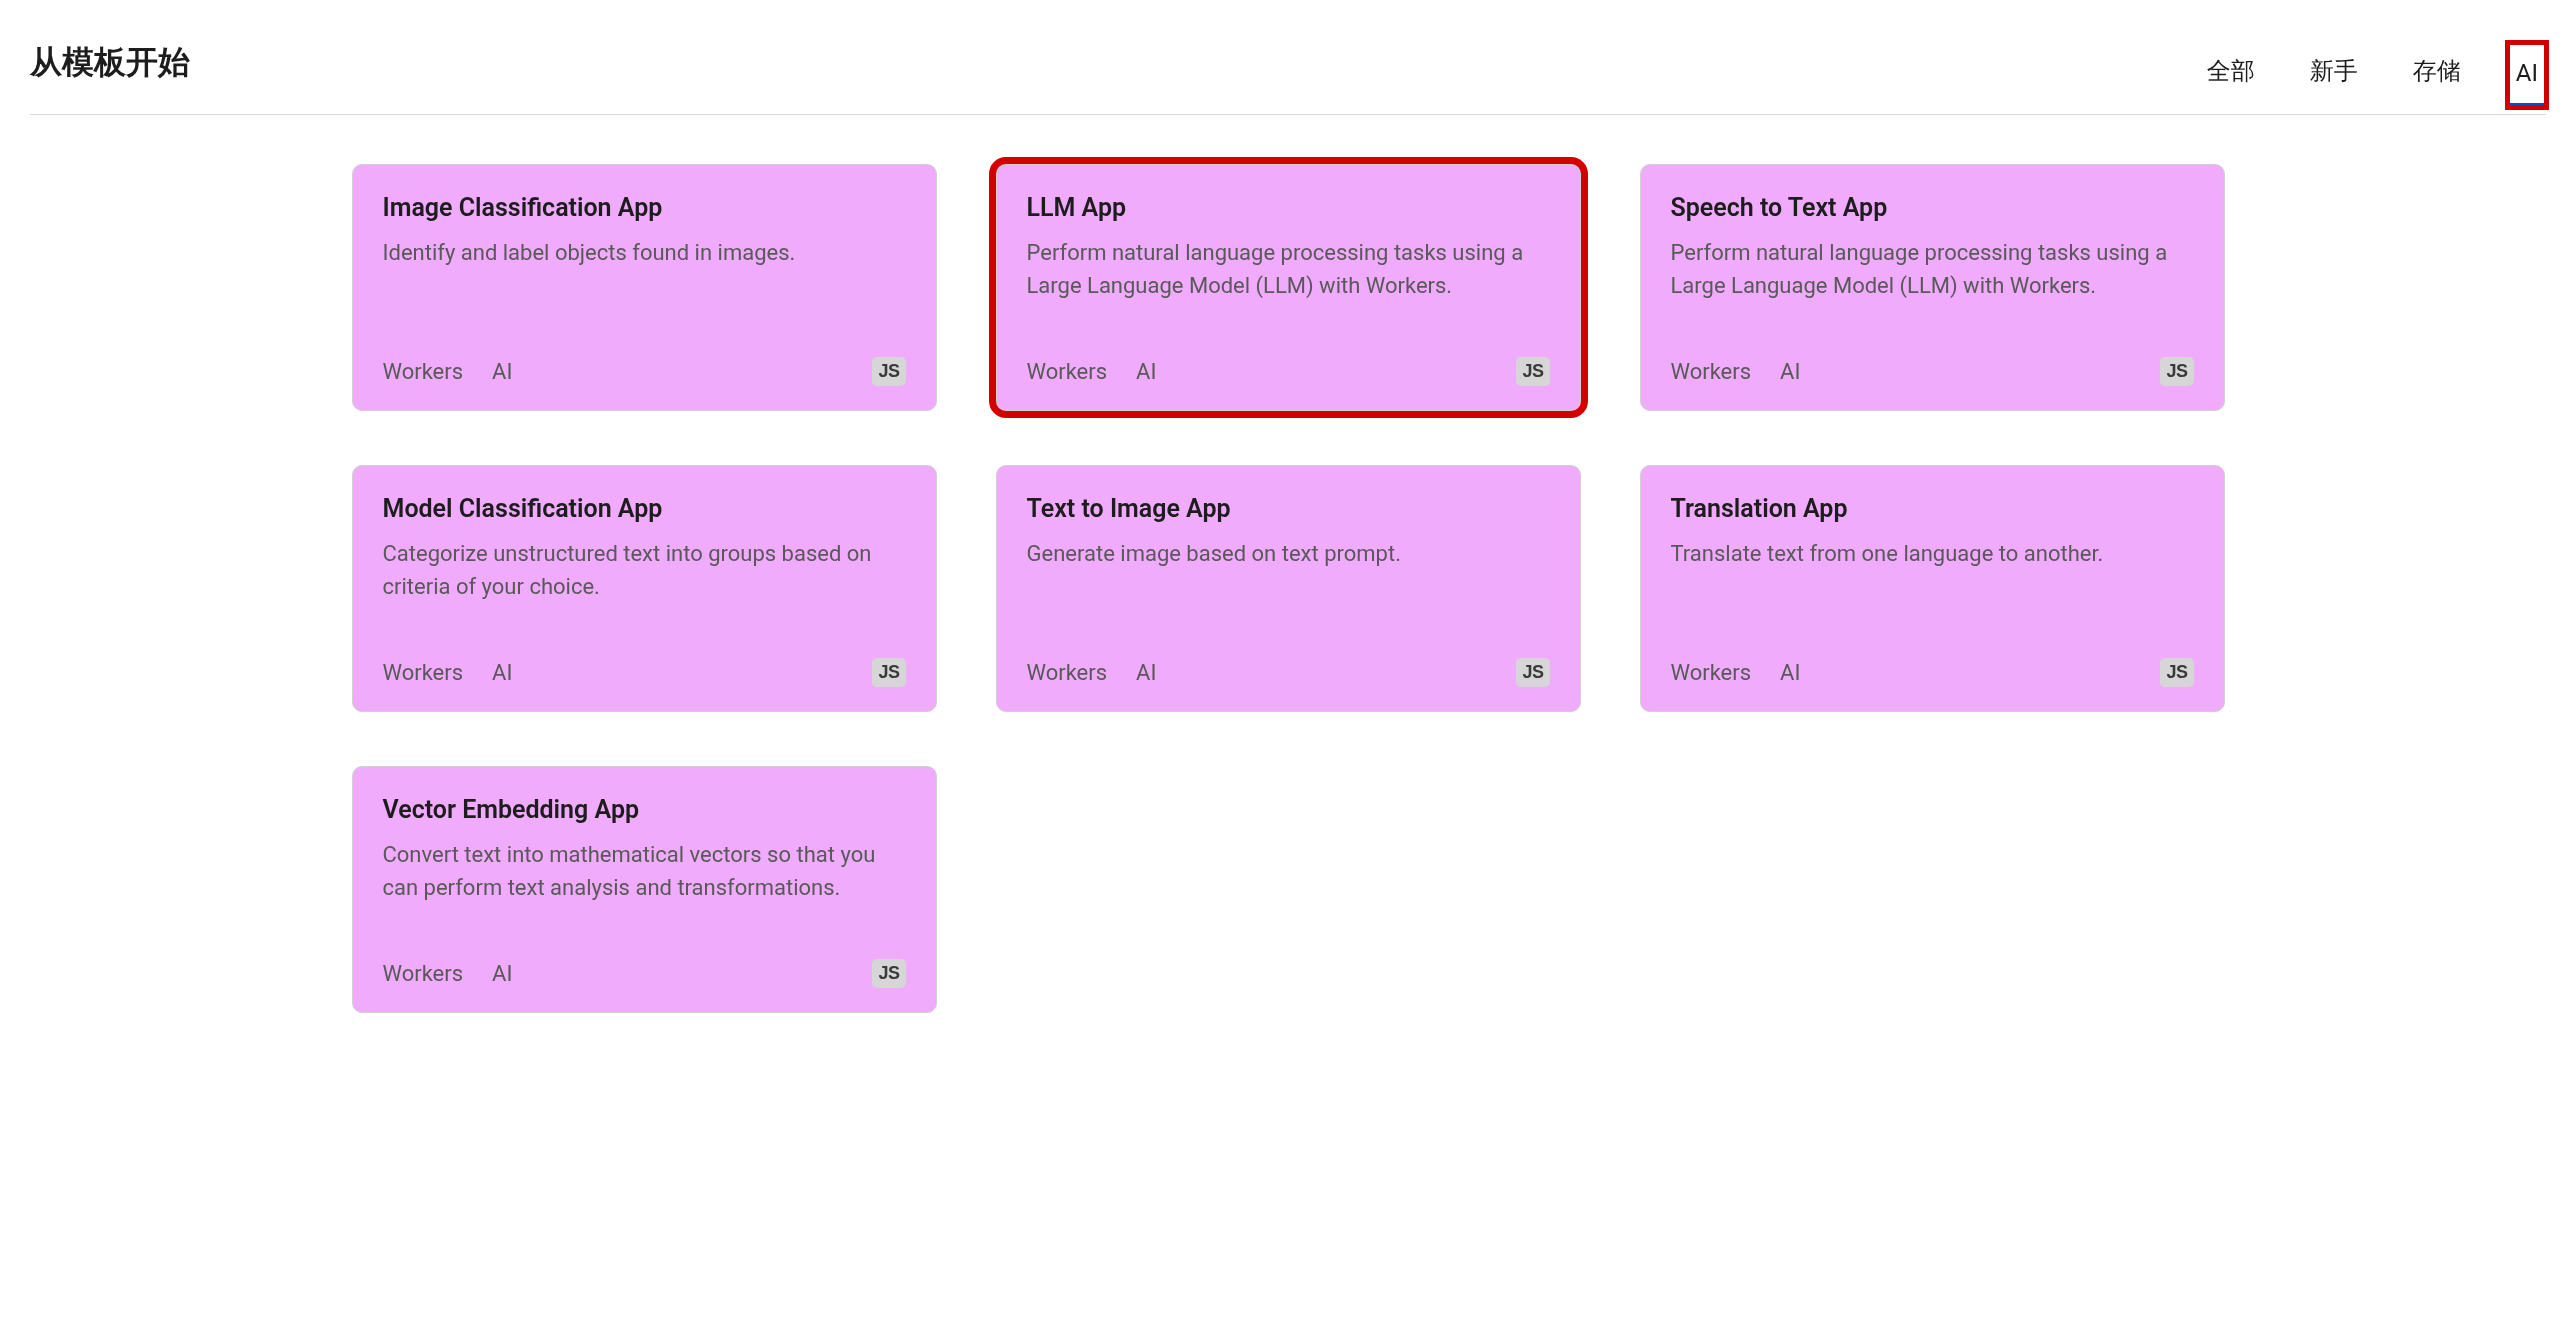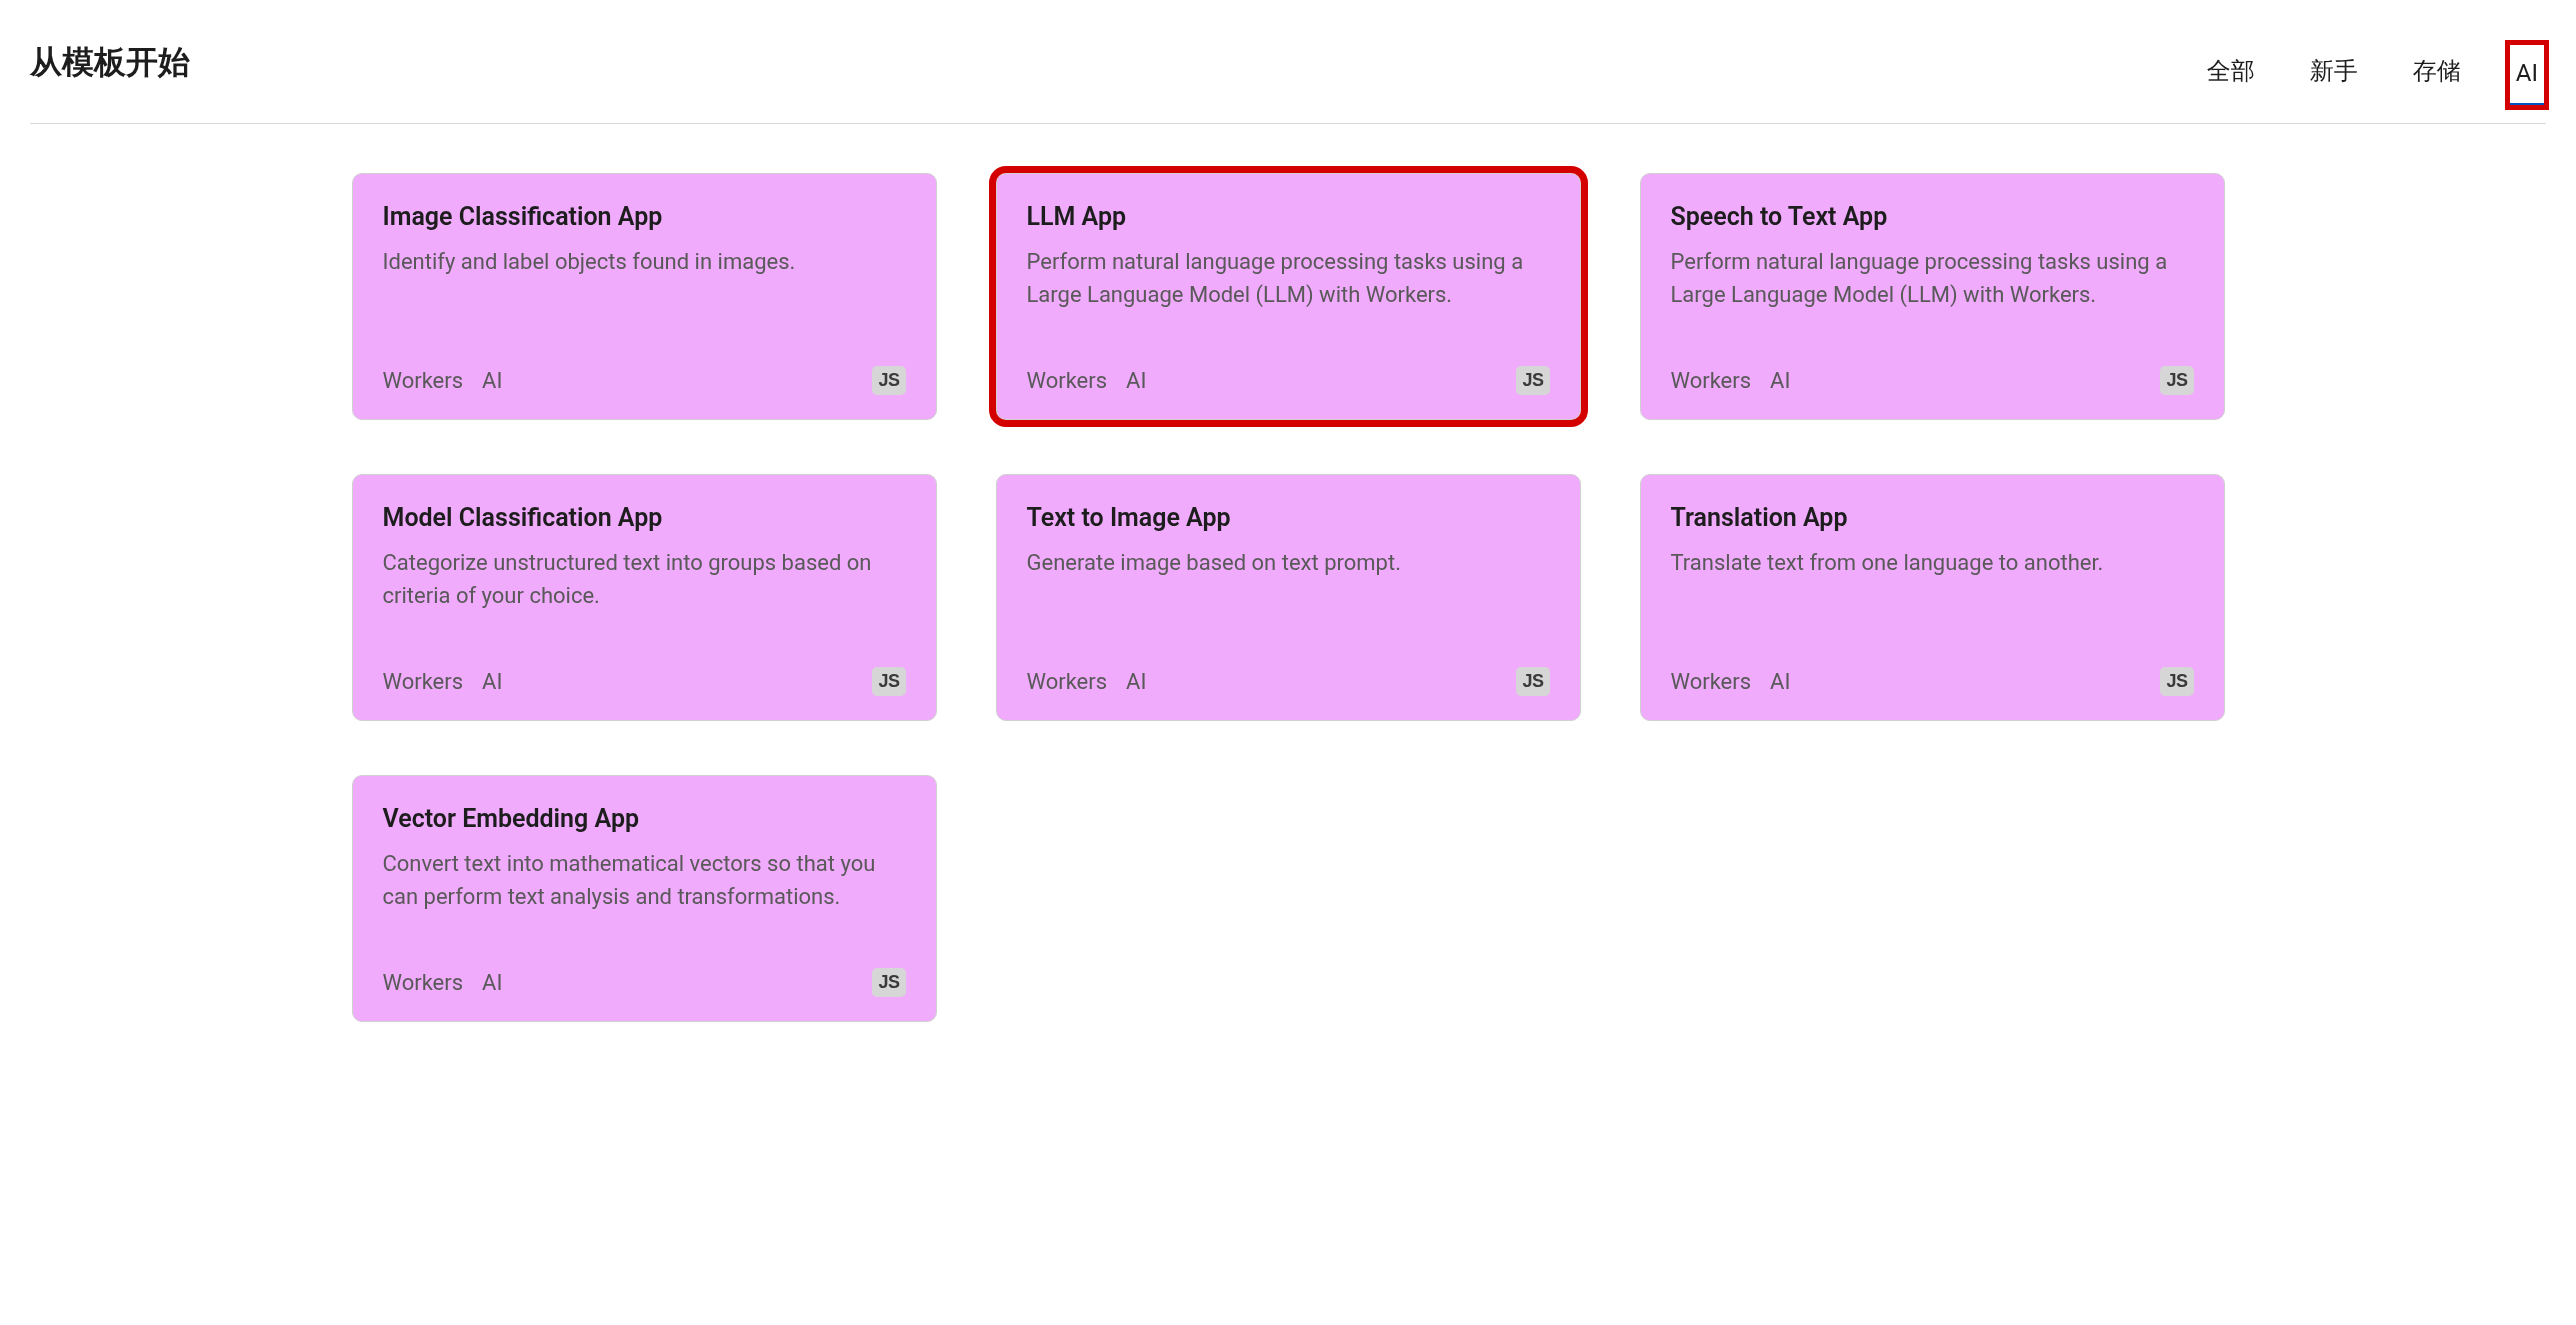--- a/index.html
+++ b/index.html
@@ -11,21 +11,21 @@
       font-family: -apple-system, BlinkMacSystemFont, "Segoe UI", Roboto, "Helvetica Neue", Arial, sans-serif;
       background: #ffffff;
       color: #1d1d1d;
       padding: 39px 30px;
     }
     .header {
       display: flex;
       justify-content: space-between;
       align-items: center;
       border-bottom: 1px solid #d9d9d9;
-      padding-bottom: 16px;
+      padding-bottom: 7px;
       margin-bottom: 49px;
     }
     .page-title {
       font-size: 32px;
       font-weight: 700;
       color: #1d1d1d;
       padding-bottom: 20px;
     }
     .tabs {
       display: flex;
@@ -82,21 +82,21 @@
       flex-grow: 1;
     }
     .card-footer {
       display: flex;
       justify-content: space-between;
       align-items: center;
       margin-top: 20px;
     }
     .footer-tags {
       display: flex;
-      gap: 19px;
+      gap: 29px;
     }
     .tag {
       font-size: 22px;
       color: #595959;
     }
     .js-badge {
       background: #d6d6d6;
       color: #3a3a3a;
       font-size: 18px;
       font-weight: 700;

